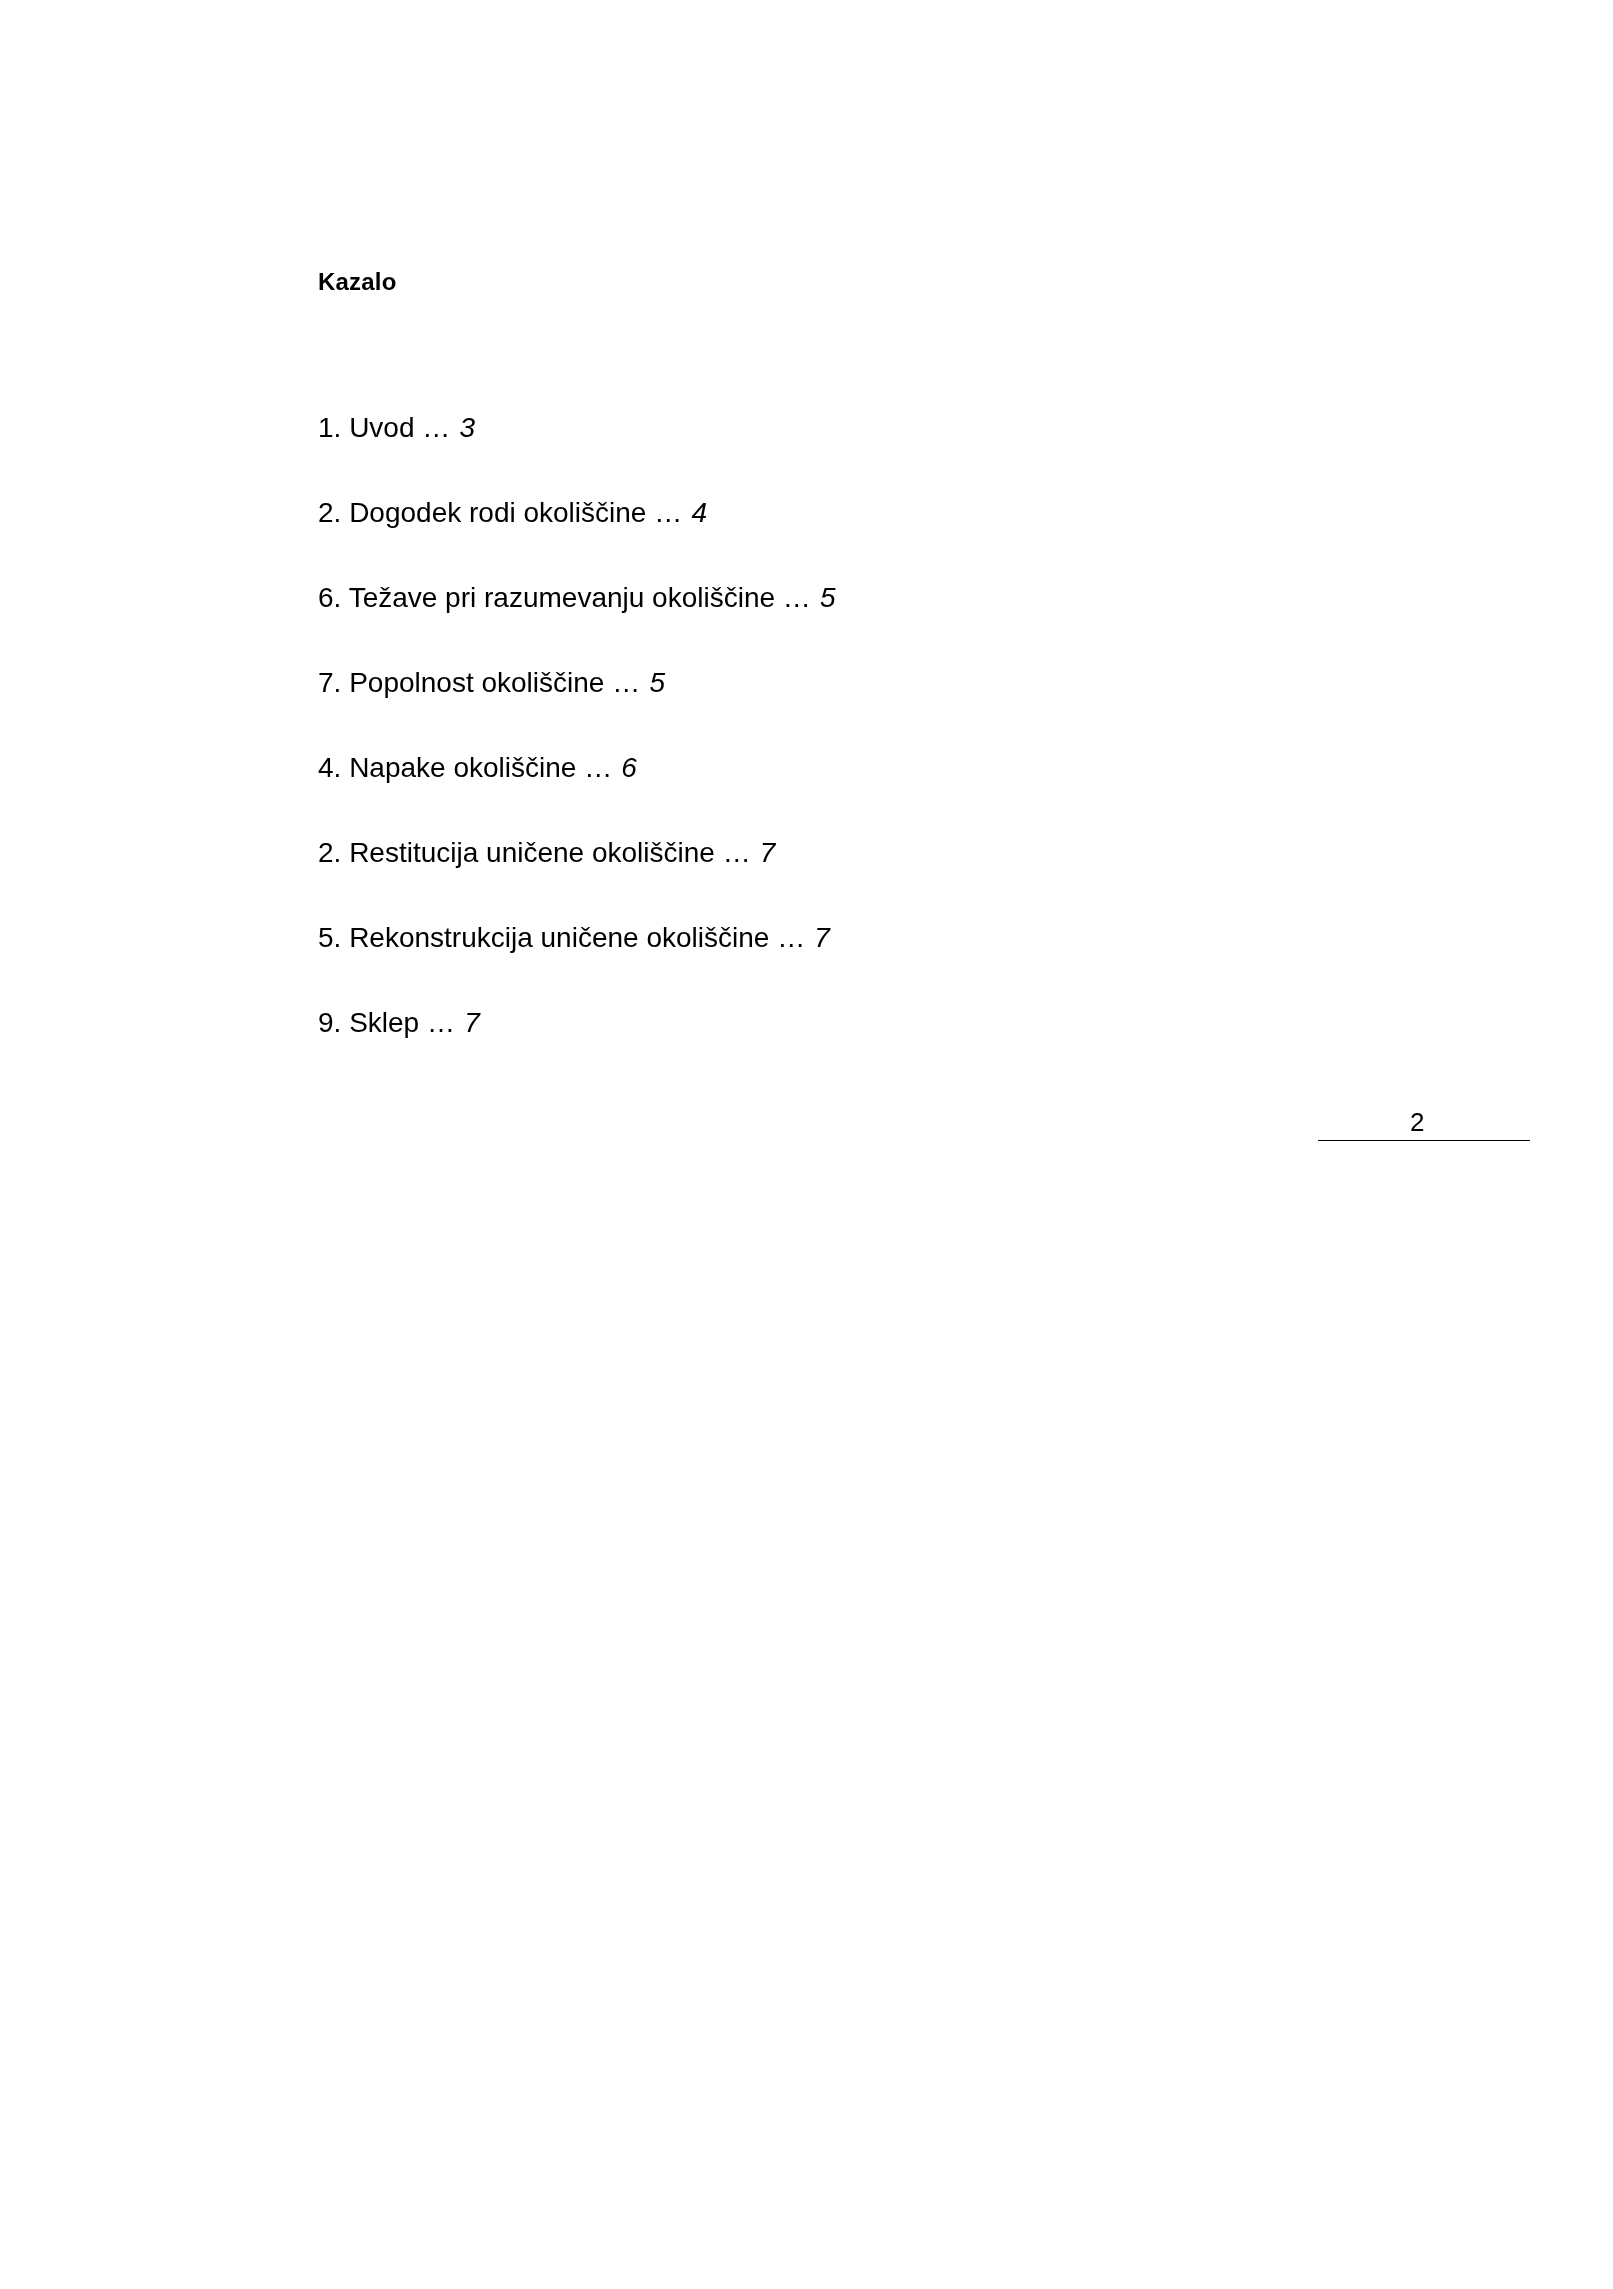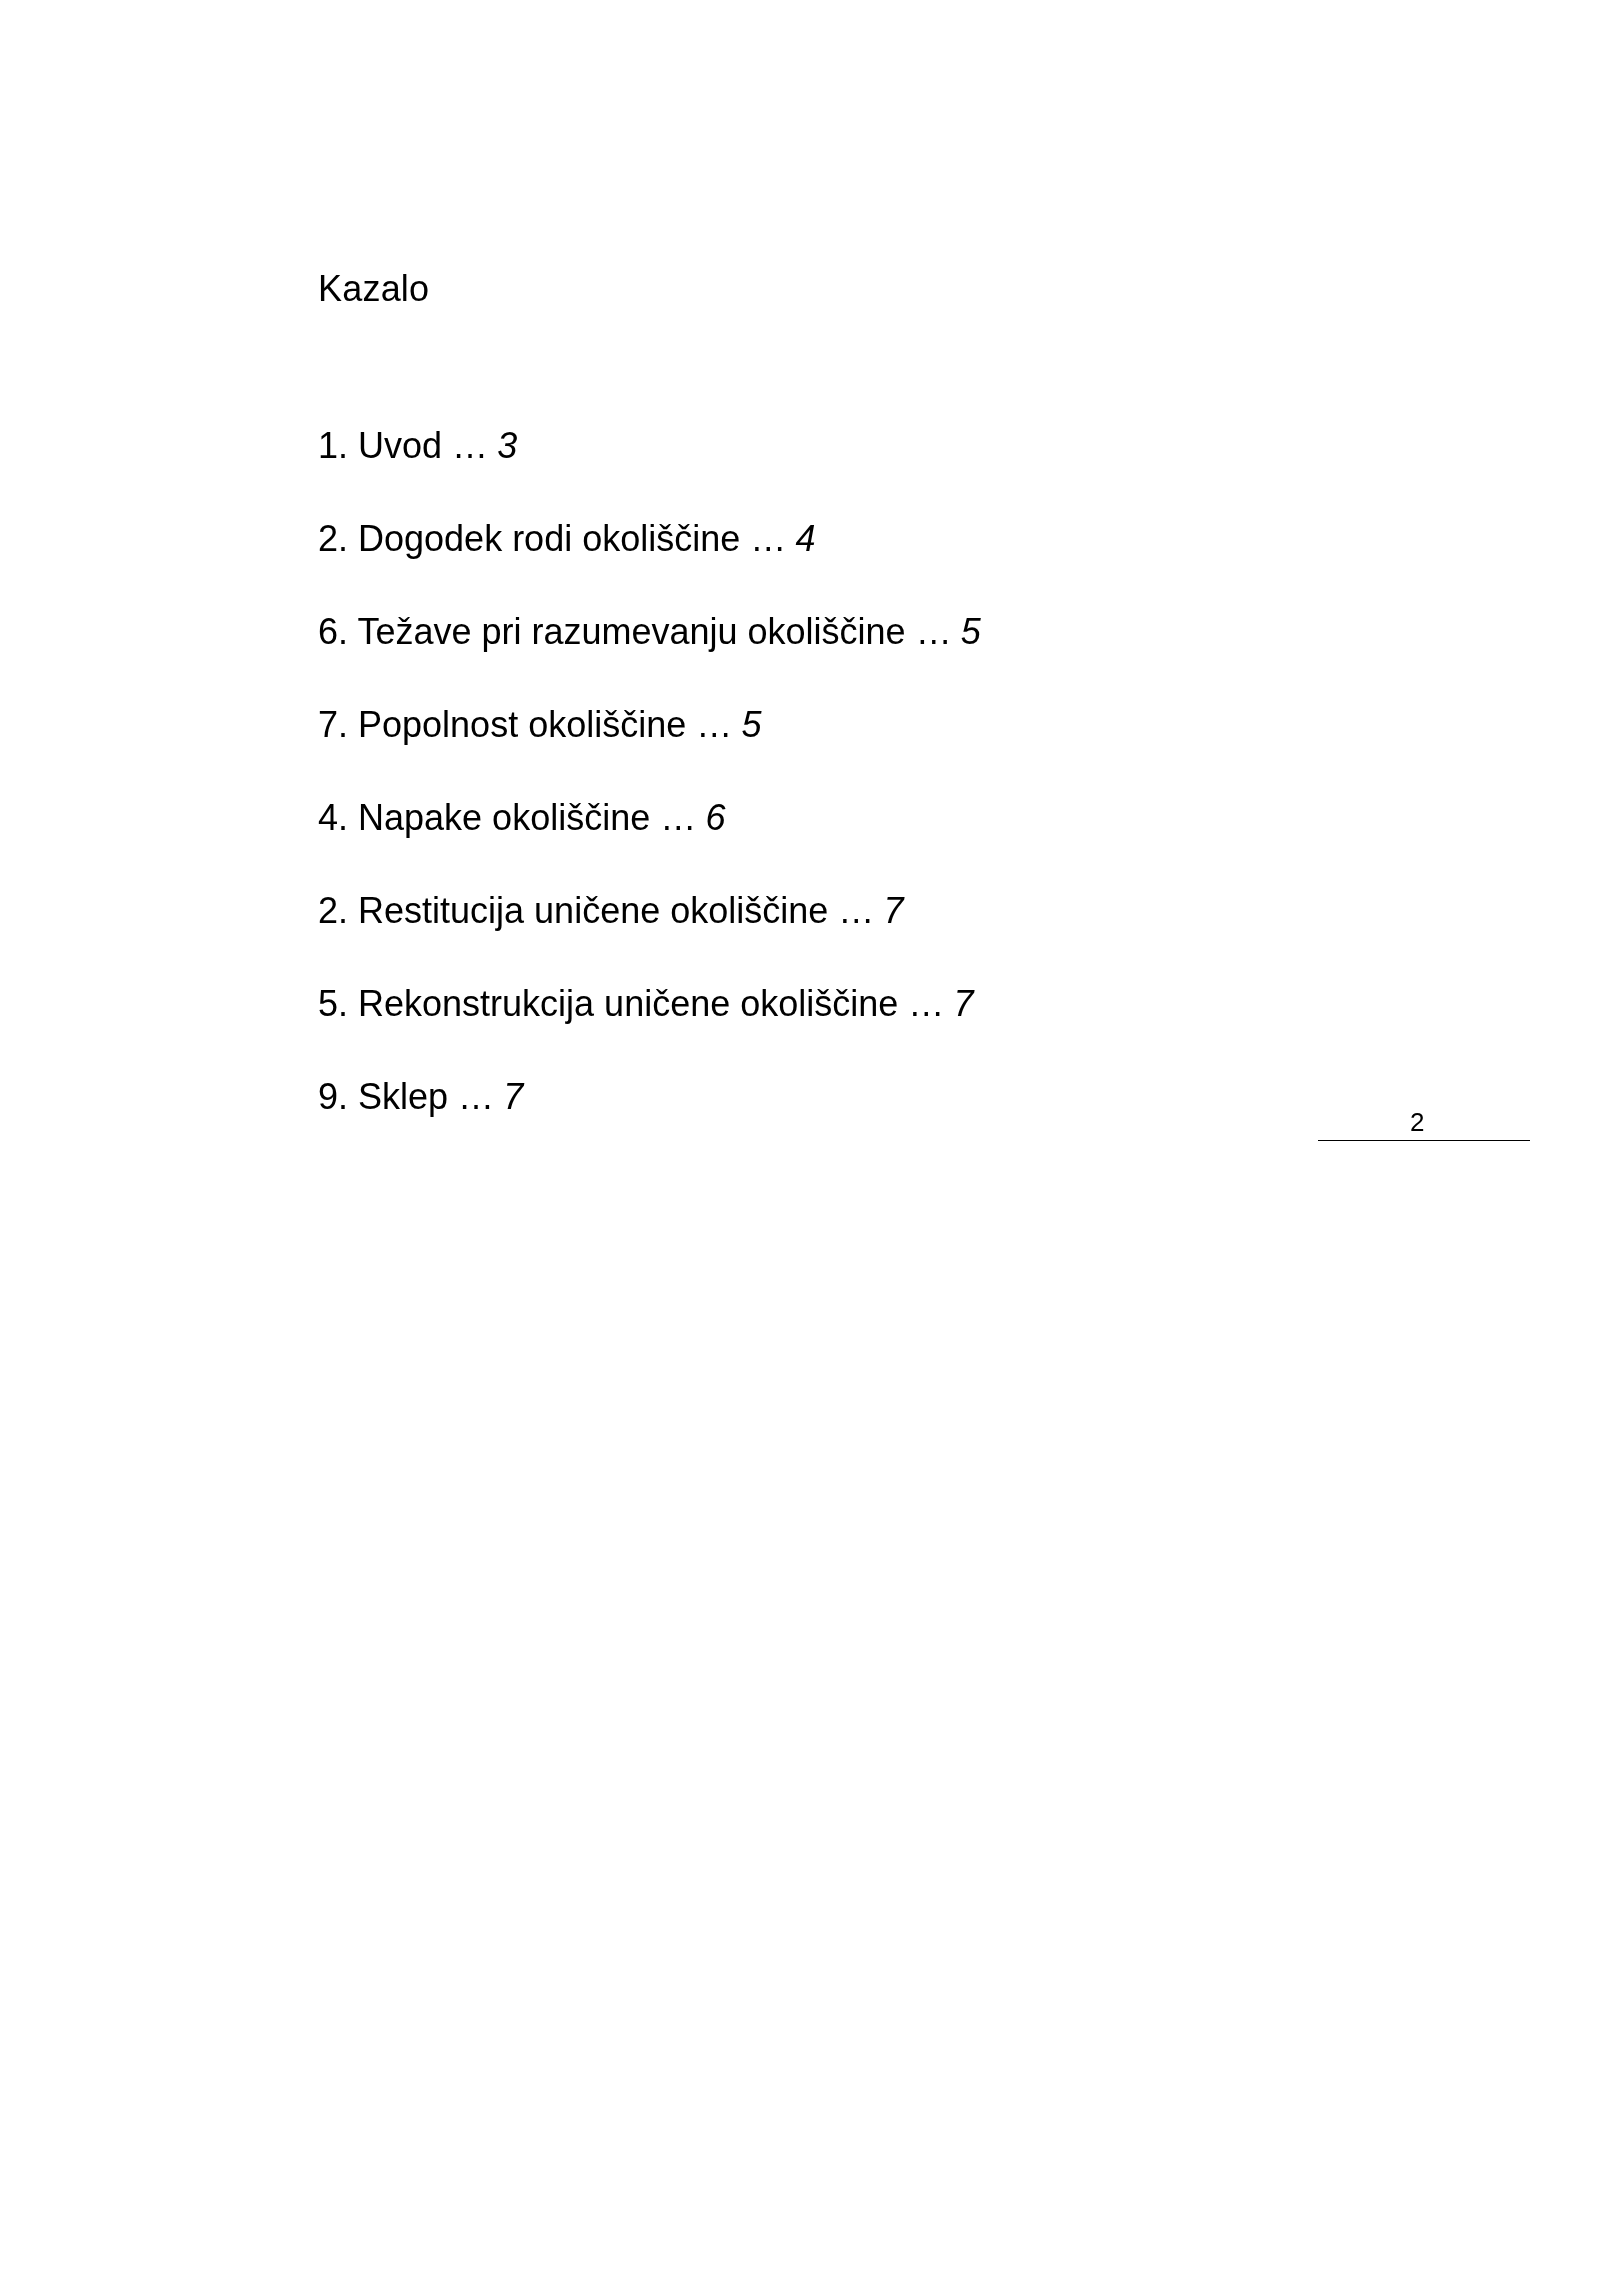--- a/index.html
+++ b/index.html
@@ -18,30 +18,30 @@
     background: #ffffff;
     overflow: hidden;
   }
   .content {
     position: absolute;
     left: 318px;
     top: 268px;
     width: 1015px;
   }
   .toc-title {
-    font-size: 36px;
-    font-weight: normal;
+    font-size: 24px;
+    font-weight: bold;
     letter-spacing: 0.2px;
     margin: 0 0 0 0;
   }
   .toc-list {
     margin-top: 118px;
   }
   .toc-entry {
-    font-size: 36px;
+    font-size: 28px;
     line-height: 1.0;
     margin-bottom: 57px;
     white-space: nowrap;
   }
   .toc-entry .label {
     font-style: normal;
   }
   .toc-entry .page-num {
     font-style: italic;
     margin-left: 9.2px;

